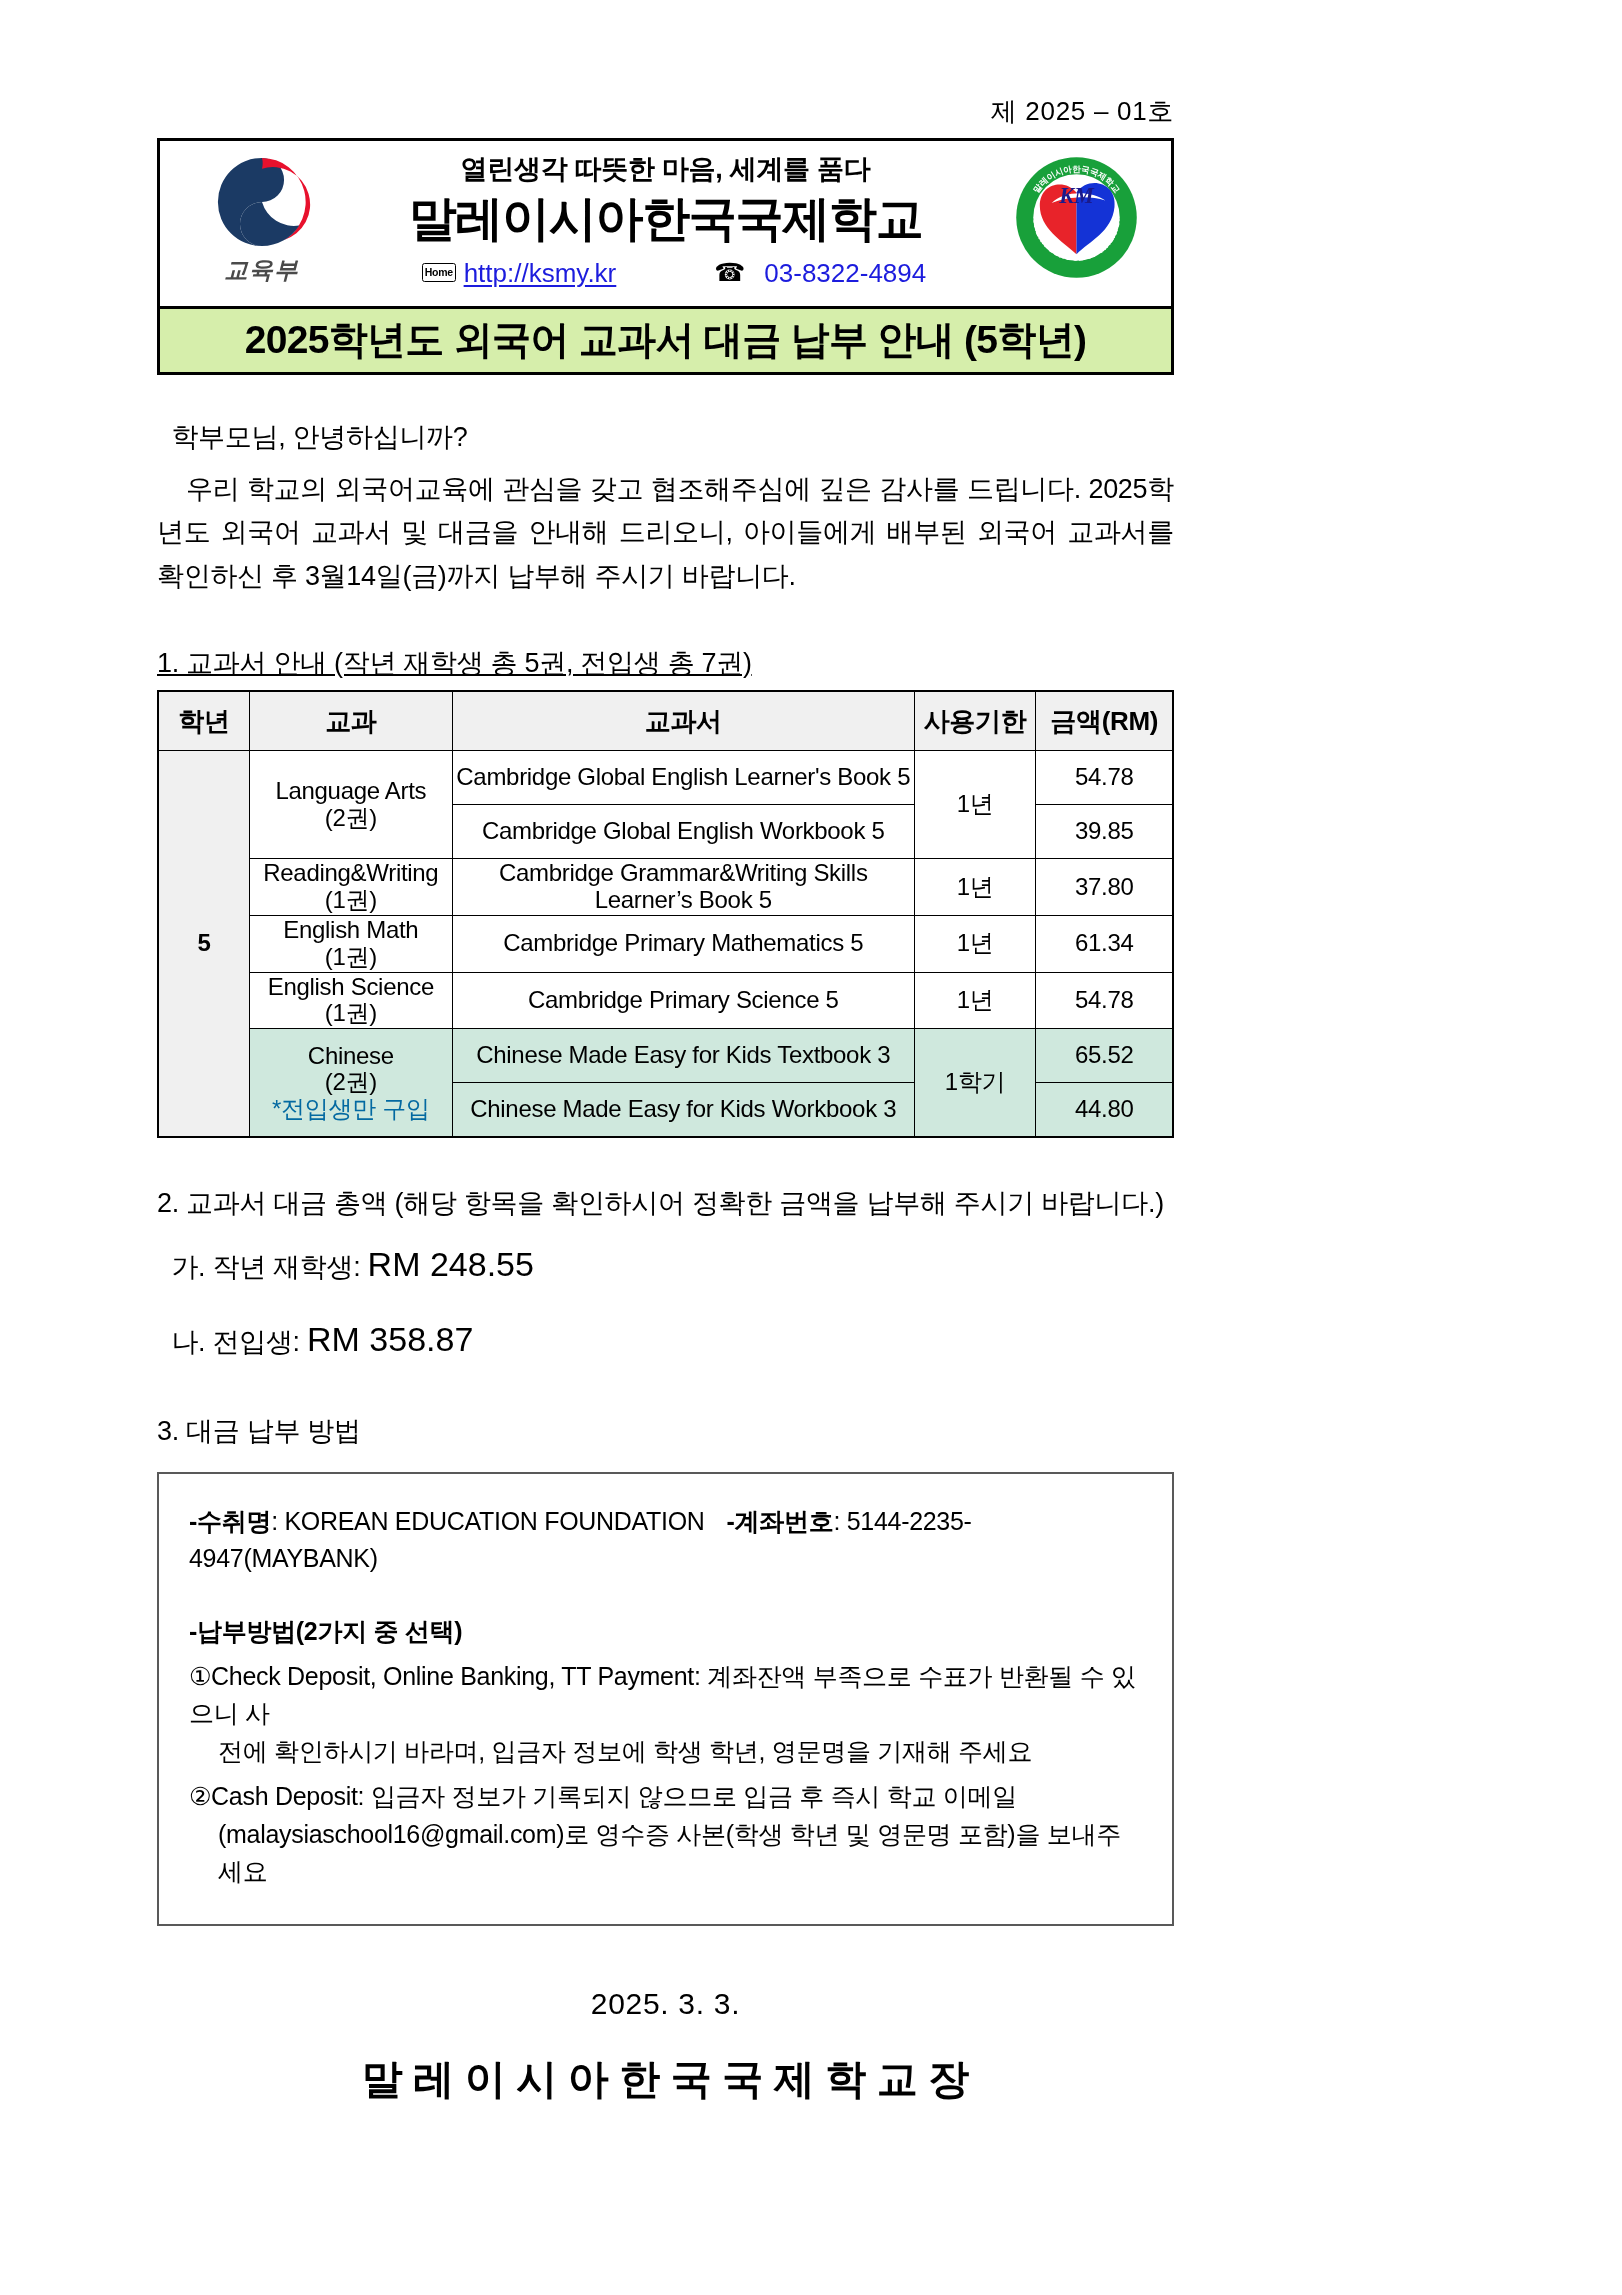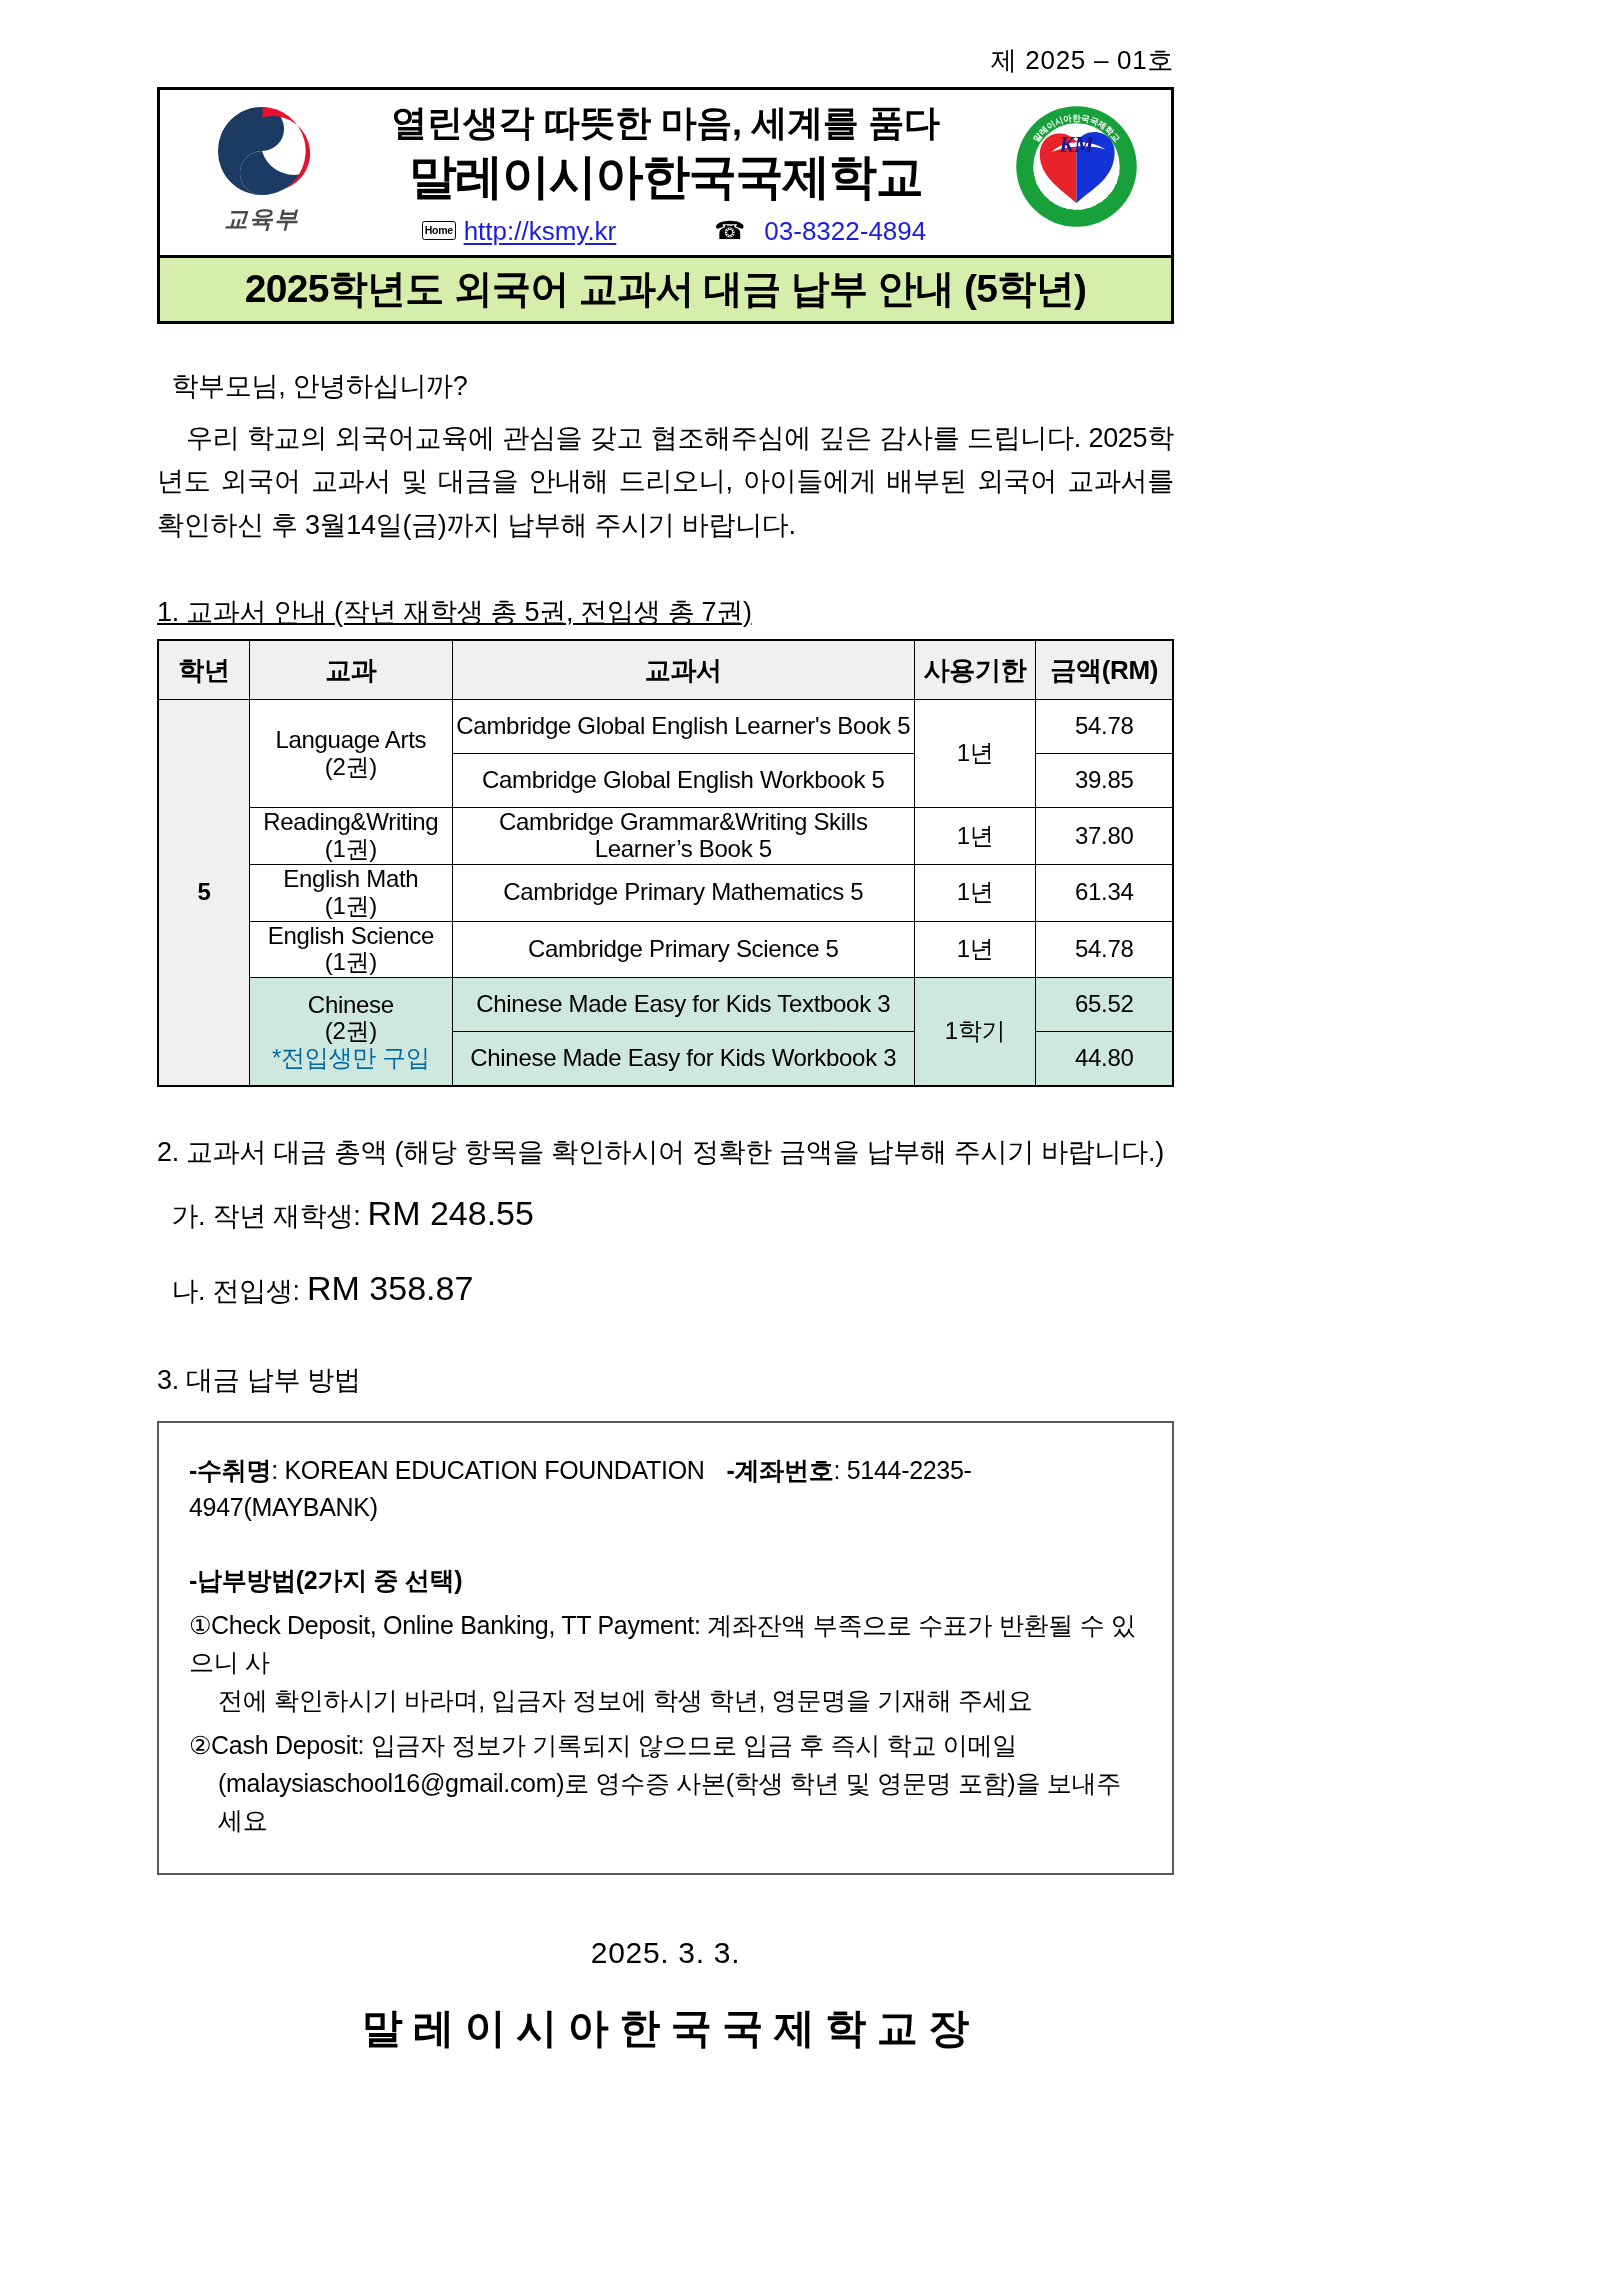--- a/index.html
+++ b/index.html
@@ -12,21 +12,21 @@
     height: 2295px;
     font-family: "Liberation Sans", "DejaVu Sans", sans-serif;
     color: #000000;
     position: relative;
     overflow: hidden;
   }
   .page {
     box-sizing: border-box;
     width: 1331px;
     height: 2295px;
-    padding: 47px 157px 0 157px;
+    padding: 98px 157px 0 157px;
     position: relative;
   }
 
   
   .doc-no {
     text-align: right;
     font-size: 26px;
     letter-spacing: 0.7px;
     margin: 0 0 14.4px 0;
     line-height: 1;
@@ -65,21 +65,21 @@
     color: #4a4a4a;
     margin-top: 2.6px;
     letter-spacing: 1.3px;
     font-style: italic;
   }
   .lh-center {
     text-align: center;
     padding-top: 14.4px;
   }
   .lh-tagline {
-    font-size: 36px;
+    font-size: 27px;
     font-weight: 700;
     letter-spacing: -0.3px;
     line-height: 1;
   }
   .lh-schoolname {
     font-size: 48px;
     font-weight: 700;
     letter-spacing: -1.3px;
     margin-top: 11.8px;
     line-height: 1;

